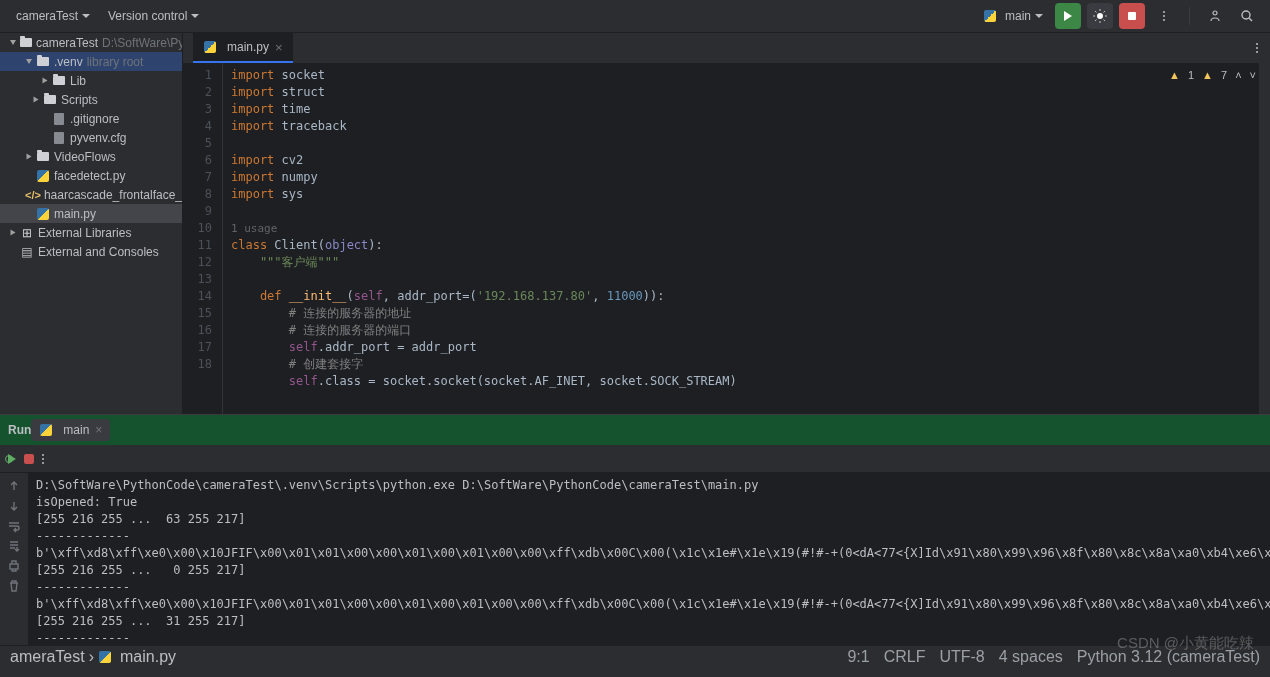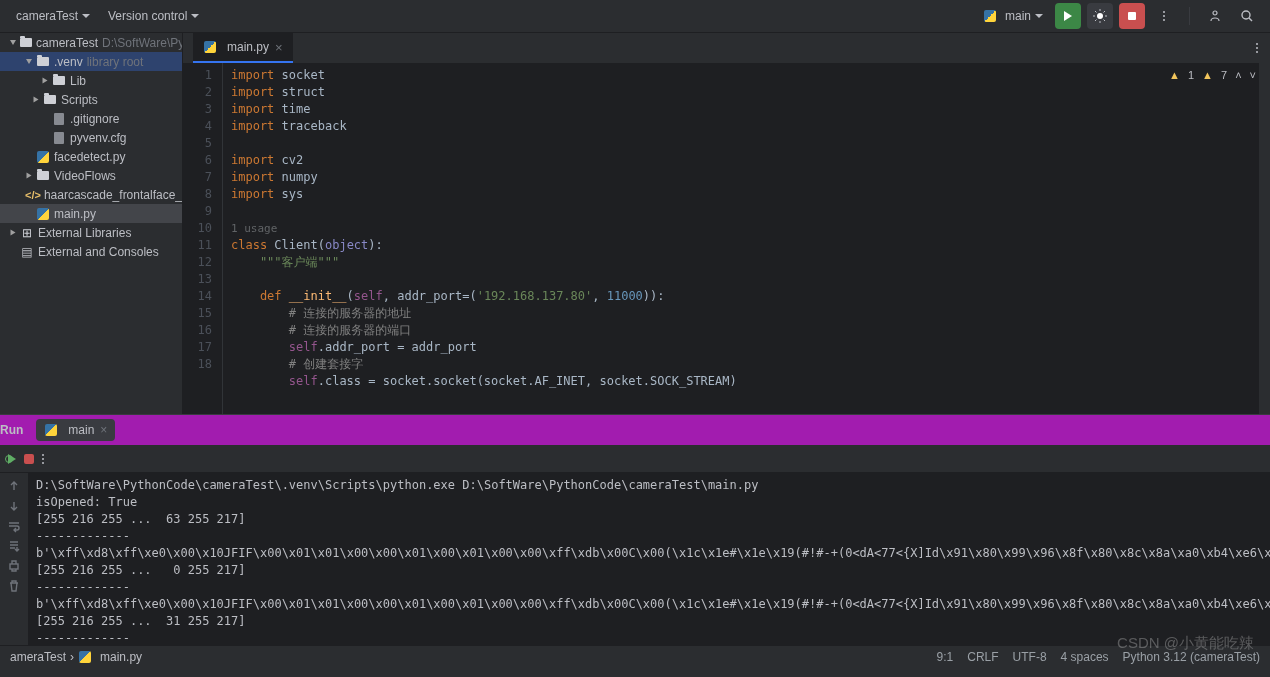--- a/index.html
+++ b/index.html
@@ -45,28 +45,28 @@
 .str { color:#6a8759; }
 .num { color:#6897bb; }
 .cmt { color:#808080; }
 .self { color:#94558d; }
 .builtin { color:#8888c6; }
 .usage { color:#606366; font-size:11px; }
 .inspections { position:absolute; top:6px; right:14px; display:flex; gap:8px; align-items:center; font-size:11px; }
 .warn-tri { color:#f2c55c; }
 .minimap { width:12px; background:#2b2d30; border-left:1px solid #1e1f22; }
 .run-panel { height:231px; background:#1e1f22; border-top:1px solid #393b40; display:flex; flex-direction:column; }
-.run-tabs { height:30px; display:flex; align-items:center; background:#a21caf; padding-left:0; gap:13px; }
+.run-tabs { height:30px; display:flex; align-items:center; background:#14532d; padding-left:8px; gap:0; }
 .run-tab { display:flex; align-items:center; gap:6px; padding:4px 8px; background:#393b40; border-radius:4px; }
 .run-tab-close { color:#6f737a; cursor:pointer; }
 .run-toolbar { height:28px; display:flex; align-items:center; padding:0 8px; gap:8px; background:#2b2d30; border-bottom:1px solid #1e1f22; }
 .run-body { display:flex; flex:1; overflow:hidden; }
 .run-leftbar { width:28px; background:#2b2d30; display:flex; flex-direction:column; align-items:center; padding-top:6px; gap:6px; }
 .run-output { flex:1; font-family:"Consolas",monospace; font-size:12px; line-height:17px; padding:4px 8px; white-space:pre; overflow:hidden; color:#bcbec4; position:relative; }
-.statusbar { height:22px; display:flex; align-items:center; justify-content:space-between; padding:0 10px; background:#2b2d30; border-top:1px solid #1e1f22; font-size:12px; }
+.statusbar { height:22px; display:flex; align-items:center; justify-content:space-between; padding:0 10px; background:#2b2d30; border-top:1px solid #1e1f22; font-size:16px; }
 .status-right { display:flex; gap:14px; color:#9aa0a6; }
 .breadcrumb { display:flex; gap:4px; align-items:center; color:#bcbec4; }
 .watermark { position:absolute; right:16px; bottom:24px; font-size:15px; color:rgba(200,200,200,0.35); pointer-events:none; }
 .sb-ico { width:14px; height:14px; }
 .more-dots { display:flex; flex-direction:column; gap:2px; }
 .more-dots span { width:2px; height:2px; background:#bcbec4; border-radius:50%; }
 .round-red { width:10px; height:10px; background:#c94f4f; border-radius:2px; }
 .round-play { width:0; height:0; border-top:5px solid transparent; border-bottom:5px solid transparent; border-left:8px solid #5fad65; position:relative; }
 .round-play::after { content:""; position:absolute; width:6px; height:6px; border:1px solid #5fad65; border-radius:50%; left:-11px; top:-4px; }
 </style>
@@ -172,32 +172,32 @@
           <span>.gitignore</span>
         </div>
         <div class="tree-row" style="padding-left: 38px;">
           <span style="width:14px;display:inline-block"></span>
           <span class="tree-ico">
             <span class="fileico"></span>
           </span>
           <span>pyvenv.cfg</span>
         </div>
         <div class="tree-row" style="padding-left: 22px;">
+          <span class="carrot closed"></span>
+          <span class="tree-ico">
+            <span class="folder"></span>
+          </span>
+          <span>VideoFlows</span>
+        </div>
+        <div class="tree-row" style="padding-left: 22px;">
           <span style="width:14px;display:inline-block"></span>
           <span class="tree-ico">
             <span class="pyico"></span>
           </span>
           <span>facedetect.py</span>
-        </div>
-        <div class="tree-row" style="padding-left: 22px;">
-          <span class="carrot closed"></span>
-          <span class="tree-ico">
-            <span class="folder"></span>
-          </span>
-          <span>VideoFlows</span>
         </div>
         <div class="tree-row" style="padding-left: 22px;">
           <span style="width:14px;display:inline-block"></span>
           <span class="tree-ico xmlico">&lt;/&gt;</span>
           <span>haarcascade_frontalface_</span>
         </div>
         <div class="tree-row selmain" style="padding-left: 22px;">
           <span style="width:14px;display:inline-block"></span>
           <span class="tree-ico">
             <span class="pyico"></span>

